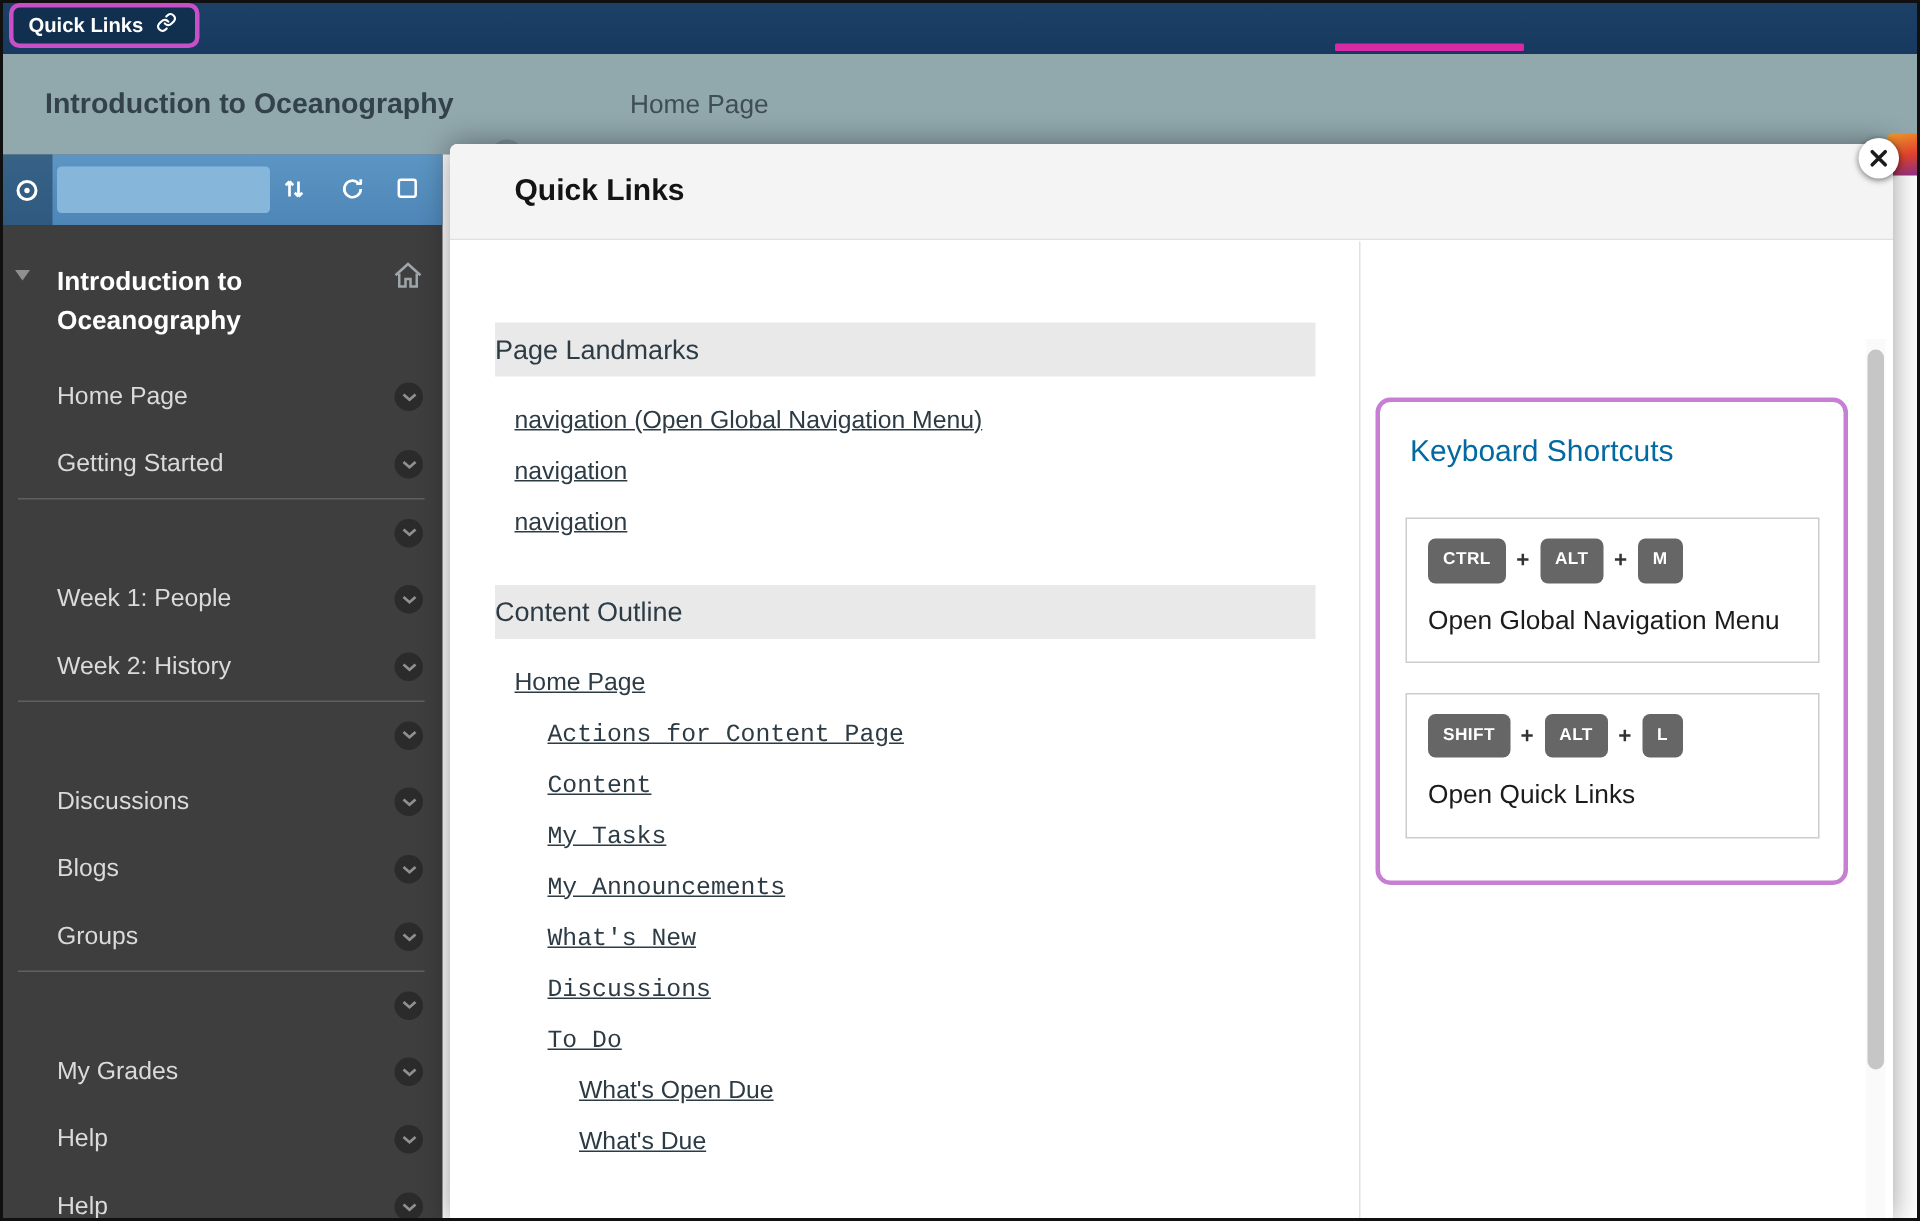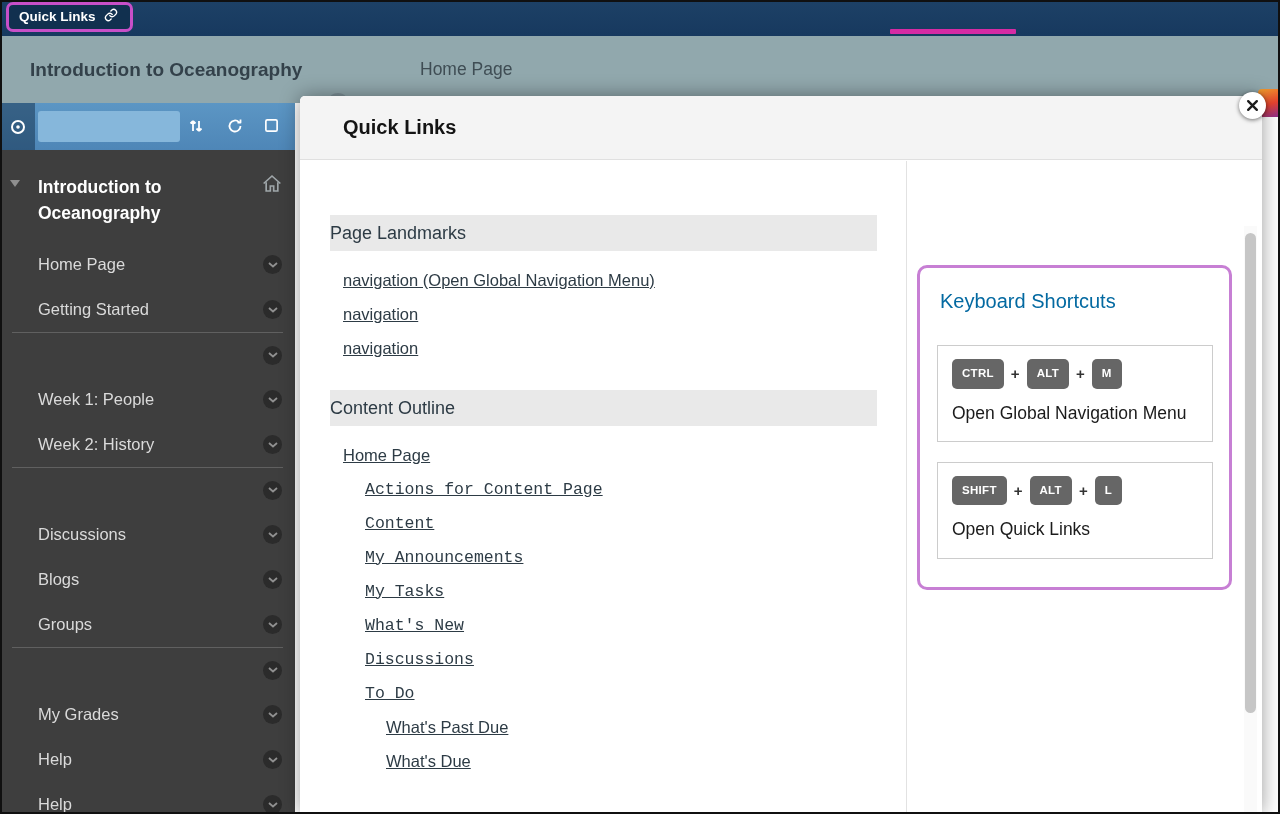--- a/index.html
+++ b/index.html
@@ -292,36 +292,36 @@
           <div class="link-row">
             <a class="ql-link ind-0">Home Page</a>
           </div>
           <div class="link-row">
             <a class="ql-link ind-1">Actions for Content Page</a>
           </div>
           <div class="link-row">
             <a class="ql-link ind-1">Content</a>
           </div>
           <div class="link-row">
+            <a class="ql-link ind-1">My Tasks</a>
+          </div>
+          <div class="link-row">
             <a class="ql-link ind-1">My Announcements</a>
           </div>
           <div class="link-row">
-            <a class="ql-link ind-1">My Tasks</a>
-          </div>
-          <div class="link-row">
             <a class="ql-link ind-1">What's New</a>
           </div>
           <div class="link-row">
             <a class="ql-link ind-1">Discussions</a>
           </div>
           <div class="link-row">
             <a class="ql-link ind-1">To Do</a>
           </div>
           <div class="link-row">
-            <a class="ql-link ind-2">What's Past Due</a>
+            <a class="ql-link ind-2">What's Open Due</a>
           </div>
           <div class="link-row">
             <a class="ql-link ind-2">What's Due</a>
           </div>
         </div>
     </div>
 
     <div class="shortcut-panel">
       <div class="shortcut-heading">Keyboard Shortcuts</div>
       <div>

